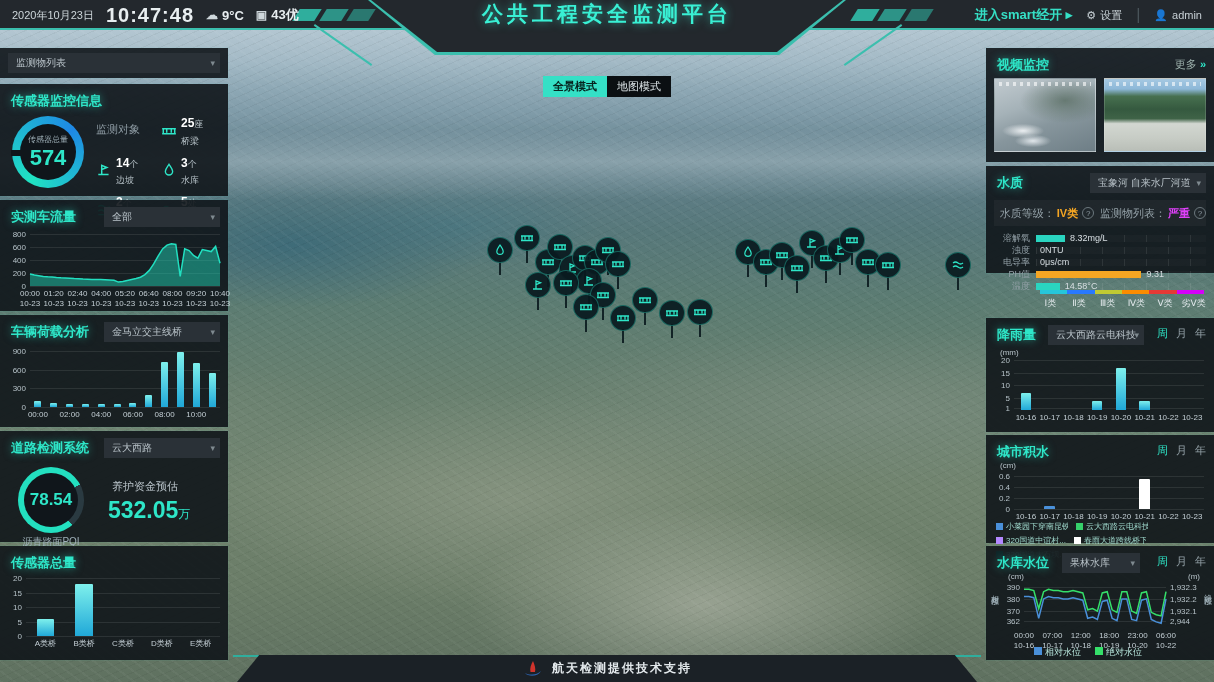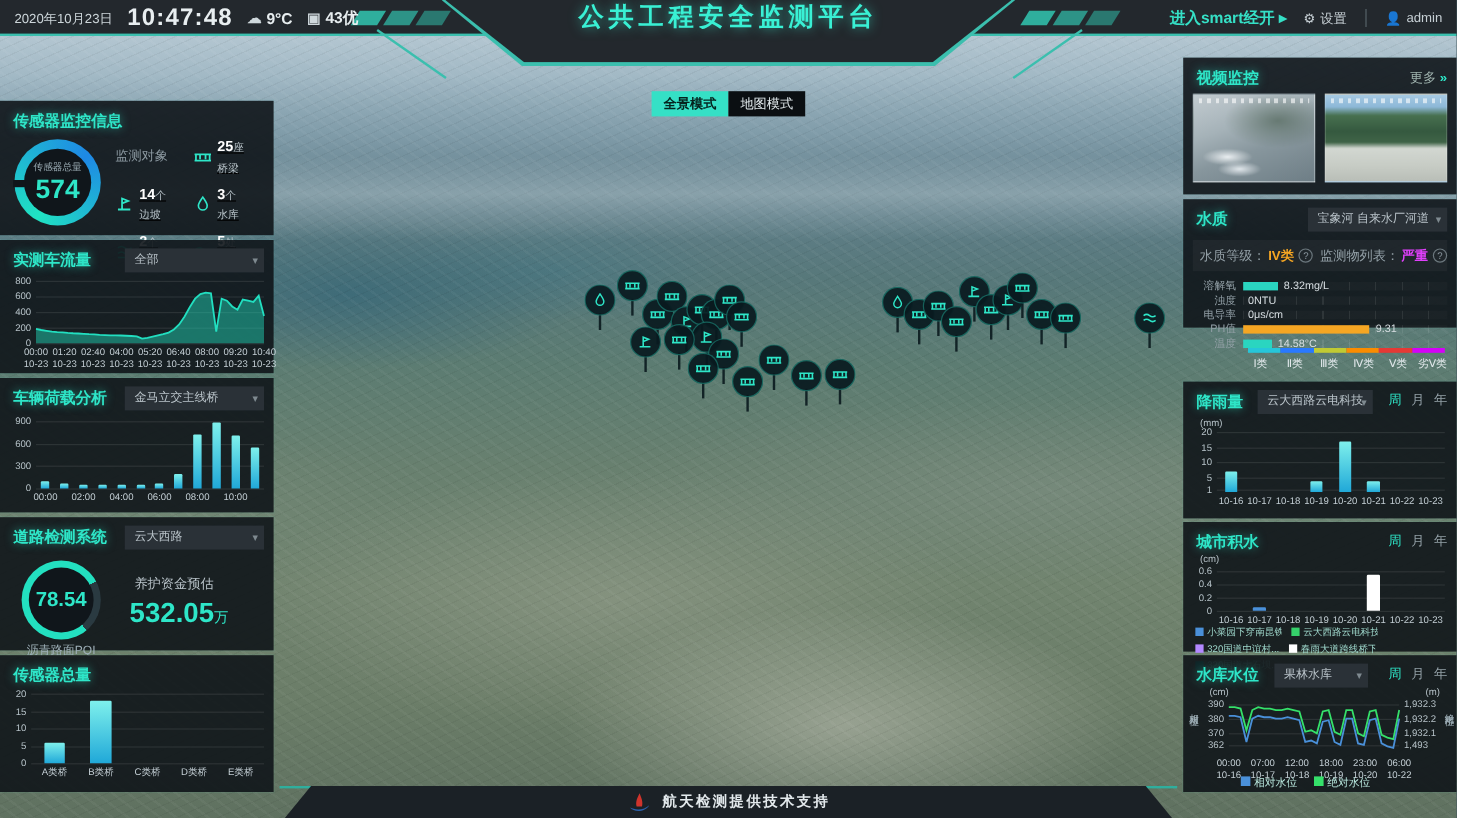--- a/index.html
+++ b/index.html
@@ -73,21 +73,21 @@
   .donut::before { content:""; position:absolute; inset:8px; border-radius:50%; background:#10161b; }
   .donut .notch { position:absolute; left:-1px; top:34px; width:10px; height:6px; background:#10161b; }
   .donutTxt { position:absolute; inset:8px; border-radius:50%; display:flex; flex-direction:column;
     align-items:center; justify-content:center; z-index:2; }
   .donutLbl { font-size:8px; color:#9fb0b8; } .donutVal { font-size:22px; font-weight:bold; color:#2ee6c8; }
   #sensorGrid { position:absolute; left:96px; top:30px; width:126px; display:grid;
     grid-template-columns:1fr 1fr; row-gap:6px; column-gap:4px; }
   .objLabel { color:#8d9aa2; font-size:11px; padding-top:8px; }
   .sItem { display:flex; align-items:center; gap:4px; }
   .sIcon { width:16px; height:16px; flex:none; }
-  .sTxt { line-height:1.05;text-decoration:underline; }
+  .sTxt { line-height:1.05; }
   .sCount { color:#fff; font-size:12px; font-weight:bold; }
   .sUnit { color:#b7c2c8; font-size:9px; font-weight:normal; }
   .sName { color:#b7c2c8; font-size:9px; }
 
   
   .pqiRing { position:absolute; left:18px; top:36px; width:66px; height:66px; border-radius:50%;
     background:conic-gradient(from 140deg, #23e0c0 0 282deg, #2a3a41 282deg 360deg); }
   .pqiRing::before { content:""; position:absolute; inset:6px; border-radius:50%; background:#10161b; }
   .pqiVal { position:absolute; inset:0; display:flex; align-items:center; justify-content:center;
     color:#2ee6c8; font-size:17px; font-weight:bold; z-index:2; }
@@ -456,20 +456,23 @@
       <div class="marker" style="left: 945px; top: 252px;">
         <span class="stem"></span>
     <span class="bub">
           <svg width="14" height="14" viewBox="0 0 14 14" fill="none" stroke="#2ee6c8">
             <path d="M2 5 q2.5 -2 5 0 t5 0 M2 9 q2.5 -2 5 0 t5 0" stroke-width="1.3"></path>
           </svg>
         </span>
       </div>
     </div>
 
+  <div class="panel" style="left:0; top:48px; height:30px;">
+    <div class="dd" style="left:8px; right:8px; top:5px;">监测物列表</div>
+  </div>
 
   <div class="panel" style="left:0; top:84px; height:112px;">
     <div class="ptitle">传感器监控信息</div>
     <div class="donut">
       <span class="notch"></span>
       <div class="donutTxt">
         <span class="donutLbl">传感器总量</span>
         <span class="donutVal">574</span>
       </div>
     </div>
@@ -797,21 +800,21 @@
         <span class="ytick" style="top: 4.84211px;">390</span>
         <div class="gridline" style="top: 16.9474px;"></div>
         <span class="ytick" style="top: 16.9474px;">380</span>
         <div class="gridline" style="top: 29.0526px;"></div>
         <span class="ytick" style="top: 29.0526px;">370</span>
         <div class="gridline" style="top: 38.7368px;"></div>
         <span class="ytick" style="top: 38.7368px;">362</span>
         <span class="ytick2" style="top: 4.84211px;">1,932.3</span>
         <span class="ytick2" style="top: 16.9474px;">1,932.2</span>
         <span class="ytick2" style="top: 29.0526px;">1,932.1</span>
-        <span class="ytick2" style="top: 38.7368px;">1,493</span>
+        <span class="ytick2" style="top: 38.7368px;">2,944</span>
         <svg class="lc" width="142" height="46" viewBox="0 0 142 46">
           <path d="M0.0 7.3 L4.9 7.3 L9.8 8.5 L14.7 26.6 L19.6 9.7 L24.5 7.3 L29.4 8.5 L34.3 8.5 L39.2 9.7 L44.1 9.7 L49.0 8.5 L53.9 9.7 L58.8 10.9 L63.7 27.8 L68.6 26.6 L73.4 29.1 L78.3 10.9 L83.2 9.7 L88.1 27.8 L93.0 30.3 L97.9 9.7 L102.8 9.7 L107.7 29.1 L112.6 31.5 L117.5 10.9 L122.4 9.7 L127.3 30.3 L132.2 32.7 L137.1 33.9 L142.0 9.7" fill="none" stroke="#35e06a" stroke-width="1.5"></path>
           <path d="M0.0 14.5 L4.9 14.5 L9.8 15.7 L14.7 36.3 L19.6 16.9 L24.5 14.5 L29.4 15.7 L34.3 15.7 L39.2 16.9 L44.1 16.9 L49.0 15.7 L53.9 16.9 L58.8 18.2 L63.7 36.3 L68.6 35.1 L73.4 37.5 L78.3 19.4 L83.2 18.2 L88.1 36.3 L93.0 38.7 L97.9 16.9 L102.8 16.9 L107.7 37.5 L112.6 38.7 L117.5 18.2 L122.4 16.9 L127.3 37.5 L132.2 39.9 L137.1 41.2 L142.0 16.9" fill="none" stroke="#4a90d9" stroke-width="1.5"></path>
         </svg>
         <span class="xlab" style="left: 0px;">00:00<br>10-16</span>
         <span class="xlab" style="left: 28.4px;">07:00<br>10-17</span>
         <span class="xlab" style="left: 56.8px;">12:00<br>10-18</span>
         <span class="xlab" style="left: 85.2px;">18:00<br>10-19</span>
         <span class="xlab" style="left: 113.6px;">23:00<br>10-20</span>
         <span class="xlab" style="left: 142px;">06:00<br>10-22</span>

